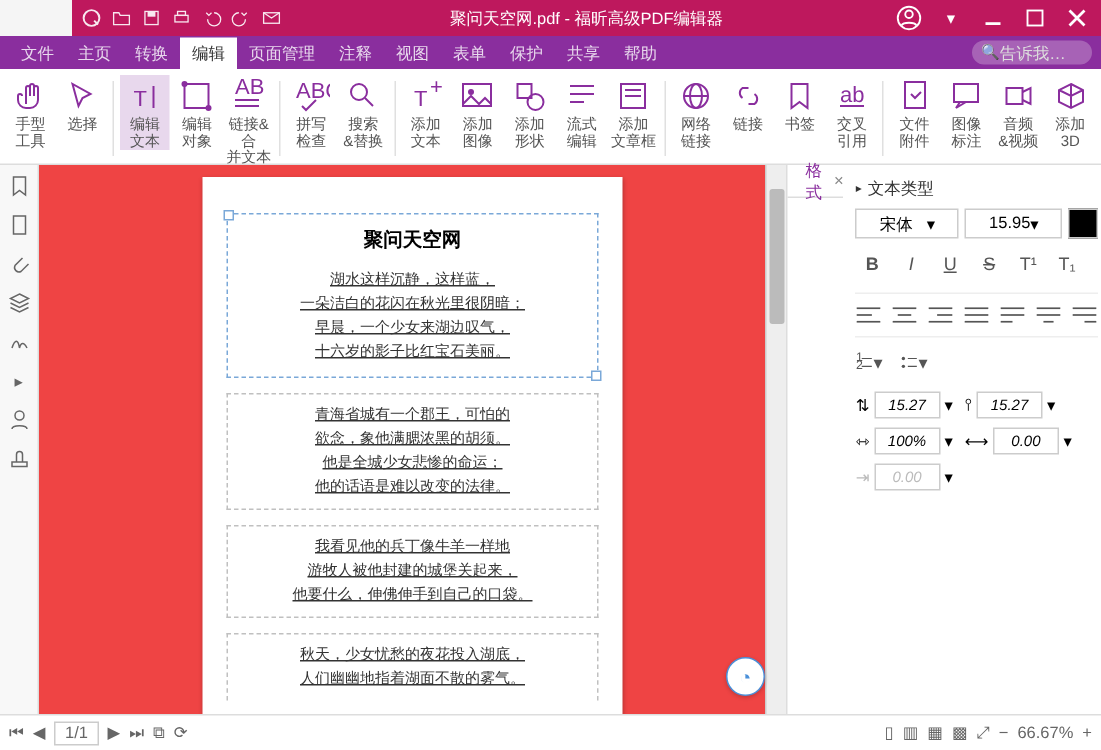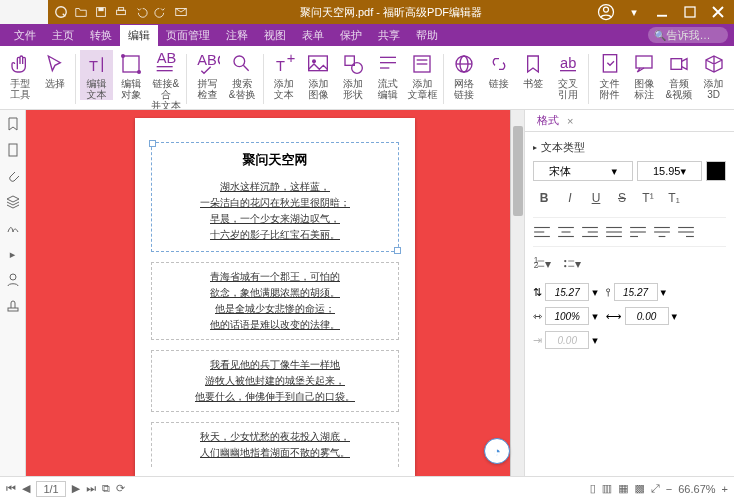--- a/index.html
+++ b/index.html
@@ -1,17 +1,17 @@
 <!DOCTYPE html>
 <html><head>
 <meta charset="utf-8">
 <style>
 *{margin:0;padding:0;box-sizing:border-box;font-family:"Microsoft YaHei",sans-serif;font-size:11px;}
 body{width:734px;height:500px;background:#f5f5f5;overflow:hidden;position:relative;}
-.titlebar{height:24px;background:#a16207;display:flex;align-items:center;color:#fff;margin-left:48px;}
+.titlebar{height:24px;background:#be185d;display:flex;align-items:center;color:#fff;margin-left:48px;}
 .tb-left{display:flex;align-items:center;gap:6px;padding-left:6px;}
 .tb-left .qicon{width:14px;height:14px;display:flex;align-items:center;justify-content:center;opacity:0.9;}
 .tb-center{flex:1;text-align:center;font-size:11px;}
 .tb-right{display:flex;align-items:center;gap:4px;padding-right:4px;}
 .tb-right .wbtn{width:24px;height:20px;display:flex;align-items:center;justify-content:center;}
 .menubar{height:22px;background:#8a2e9e;display:flex;align-items:center;padding-left:6px;gap:0;}
 .menubar .mitem{color:#e8d8ed;padding:3px 8px;font-size:11px;cursor:pointer;}
 .menubar .mitem.active{background:#fff;color:#333;}
 .menubar .search{margin-left:auto;margin-right:6px;width:80px;height:16px;background:rgba(255,255,255,0.25);border-radius:8px;display:flex;align-items:center;padding:0 6px;color:#ddd;font-size:10px;}
 .ribbon{height:64px;background:#fff;border-bottom:1px solid #ddd;display:flex;align-items:flex-start;padding:4px 4px 0 4px;gap:2px;overflow:hidden;}
@@ -27,21 +27,21 @@
 .vscroll{position:absolute;right:0;top:0;width:14px;height:100%;background:#eee;border-left:1px solid #ccc;}
 .vthumb{position:absolute;top:16px;left:2px;width:10px;height:90px;background:#bbb;border-radius:2px;}
 .page{width:280px;background:#fff;margin-top:8px;padding:24px 16px;box-shadow:0 1px 3px rgba(0,0,0,0.3);}
 .selbox{border:1px dashed #7aa8d8;padding:8px 6px;margin-bottom:10px;position:relative;}
 .selbox::before,.selbox::after{content:"";position:absolute;width:5px;height:5px;border:1px solid #7aa8d8;background:#fff;}
 .selbox::before{top:-3px;left:-3px;}
 .selbox::after{bottom:-3px;right:-3px;}
 .doctitle{text-align:center;font-weight:bold;font-size:13px;margin-bottom:10px;}
 .docline{text-align:center;font-size:10px;line-height:16px;color:#333;text-decoration:underline;}
 .para{border:1px dashed #c0c0c0;padding:6px;margin-bottom:10px;}
-.rightpanel{width:210px;background:#fff;border-left:1px solid #ddd;display:flex;flex-direction:column;}
+.rightpanel{width:210px;background:#fff;border-left:1px solid #ddd;display:flex;}
 .rtabs{height:22px;border-bottom:1px solid #ddd;display:flex;align-items:center;padding-left:8px;gap:4px;}
 .rtab{font-size:11px;color:#8a2e9e;padding:2px 4px;}
 .rclose{color:#888;cursor:pointer;}
 .rsection{padding:8px;}
 .rhead{font-size:11px;color:#333;margin-bottom:6px;display:flex;align-items:center;gap:4px;}
 .rhead::before{content:"▸";font-size:8px;}
 .fontrow{display:flex;gap:4px;margin-bottom:6px;}
 .fontsel{flex:1;height:20px;border:1px solid #ccc;padding:0 15px;display:flex;align-items:center;justify-content:space-between;font-size:11px;}
 .swatch{width:20px;height:20px;background:#000;border:1px solid #ccc;}
 .stylerow{display:flex;gap:8px;margin-bottom:8px;padding:2px;}

